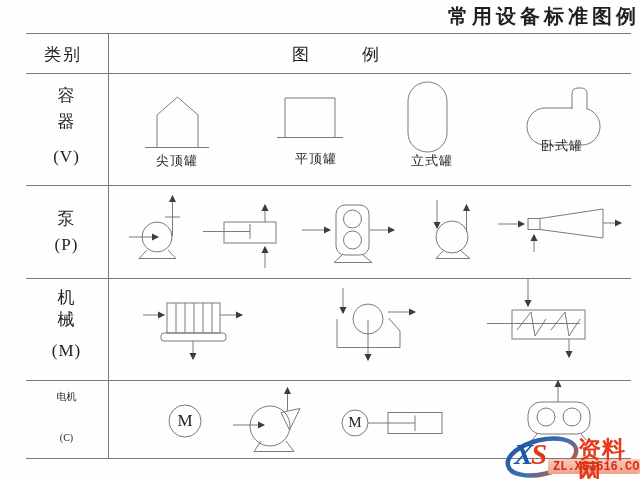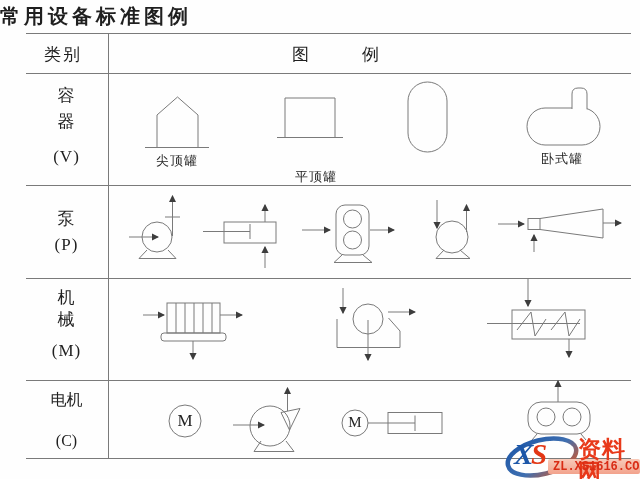--- a/index.html
+++ b/index.html
@@ -1,22 +1,22 @@
 <!DOCTYPE html>
 <html><head>
 <meta charset="utf-8">
 <style>
   html,body{margin:0;padding:0;background:#fff;}
   #screen{position:relative;width:640px;height:479px;background:#fefefe;overflow:hidden;
           font-family:"Liberation Serif","DejaVu Serif",serif;color:#1f1f1f;}
   .abs{position:absolute;}
-  .title{top:3px;left:0;width:640px;text-align:left;font-size:20px;font-weight:bold;letter-spacing:4px;}
+  .title{top:3px;left:0;width:640px;text-align:right;font-size:20px;font-weight:bold;letter-spacing:4px;}
   .hdr{font-size:17px;letter-spacing:2px;}
   .cat{left:25px;width:83px;text-align:center;font-size:17px;letter-spacing:1px;}
-  .cat.small{font-size:16px;letter-spacing:0;}
+  .cat.small{font-size:10px;letter-spacing:0;}
   .sublabel{width:84px;text-align:center;font-size:13px;letter-spacing:1px;}
   .mletter{width:40px;text-align:center;font-size:17px;font-weight:500;}
   svg{position:absolute;left:0;top:0;}
   .wm-x,.wm-s{position:absolute;font-style:italic;font-weight:bold;font-size:29px;line-height:1;}
   .wm-x{color:#1d57a8;}
   .wm-s{color:#e33614;}
   .wm-name{position:absolute;font-weight:bold;font-size:23px;line-height:1;color:#e8391a;
            font-family:"Liberation Sans","DejaVu Sans",sans-serif;letter-spacing:1px;}
   .wm-strip{position:absolute;left:548px;top:459px;width:92px;height:15px;
             background:linear-gradient(180deg,#f8cab9,#f2a28c);border-radius:2px;}
@@ -159,22 +159,23 @@
   </svg>
 
   <div class="abs hdr" style="left:24px;top:43px;width:78px;text-align:center;">类别</div>
   <div class="abs hdr" style="left:292px;top:43px;">图</div>
   <div class="abs hdr" style="left:362px;top:43px;">例</div>
 
   <div class="abs cat" style="top:84px;">容</div>
   <div class="abs cat" style="top:110px;">器</div>
   <div class="abs cat" style="top:147px;">(V)</div>
   <div class="abs sublabel" style="left:135px;top:152px;">尖顶罐</div>
-  <div class="abs sublabel" style="left:274px;top:168px;">平顶罐</div>
-  <div class="abs sublabel" style="left:520px;top:150px;">卧式罐</div>
+  <div class="abs sublabel" style="left:274px;top:150px;">平顶罐</div>
+  <div class="abs sublabel" style="left:390px;top:152px;">立式罐</div>
+  <div class="abs sublabel" style="left:520px;top:137px;">卧式罐</div>
 
   <div class="abs cat" style="top:207px;">泵</div>
   <div class="abs cat" style="top:235px;">(P)</div>
 
   <div class="abs cat" style="top:286px;">机</div>
   <div class="abs cat" style="top:308px;">械</div>
   <div class="abs cat" style="top:341px;">(M)</div>
 
   <div class="abs cat small" style="top:390px;">电机</div>
   <div class="abs cat small" style="top:432px;">(C)</div>

